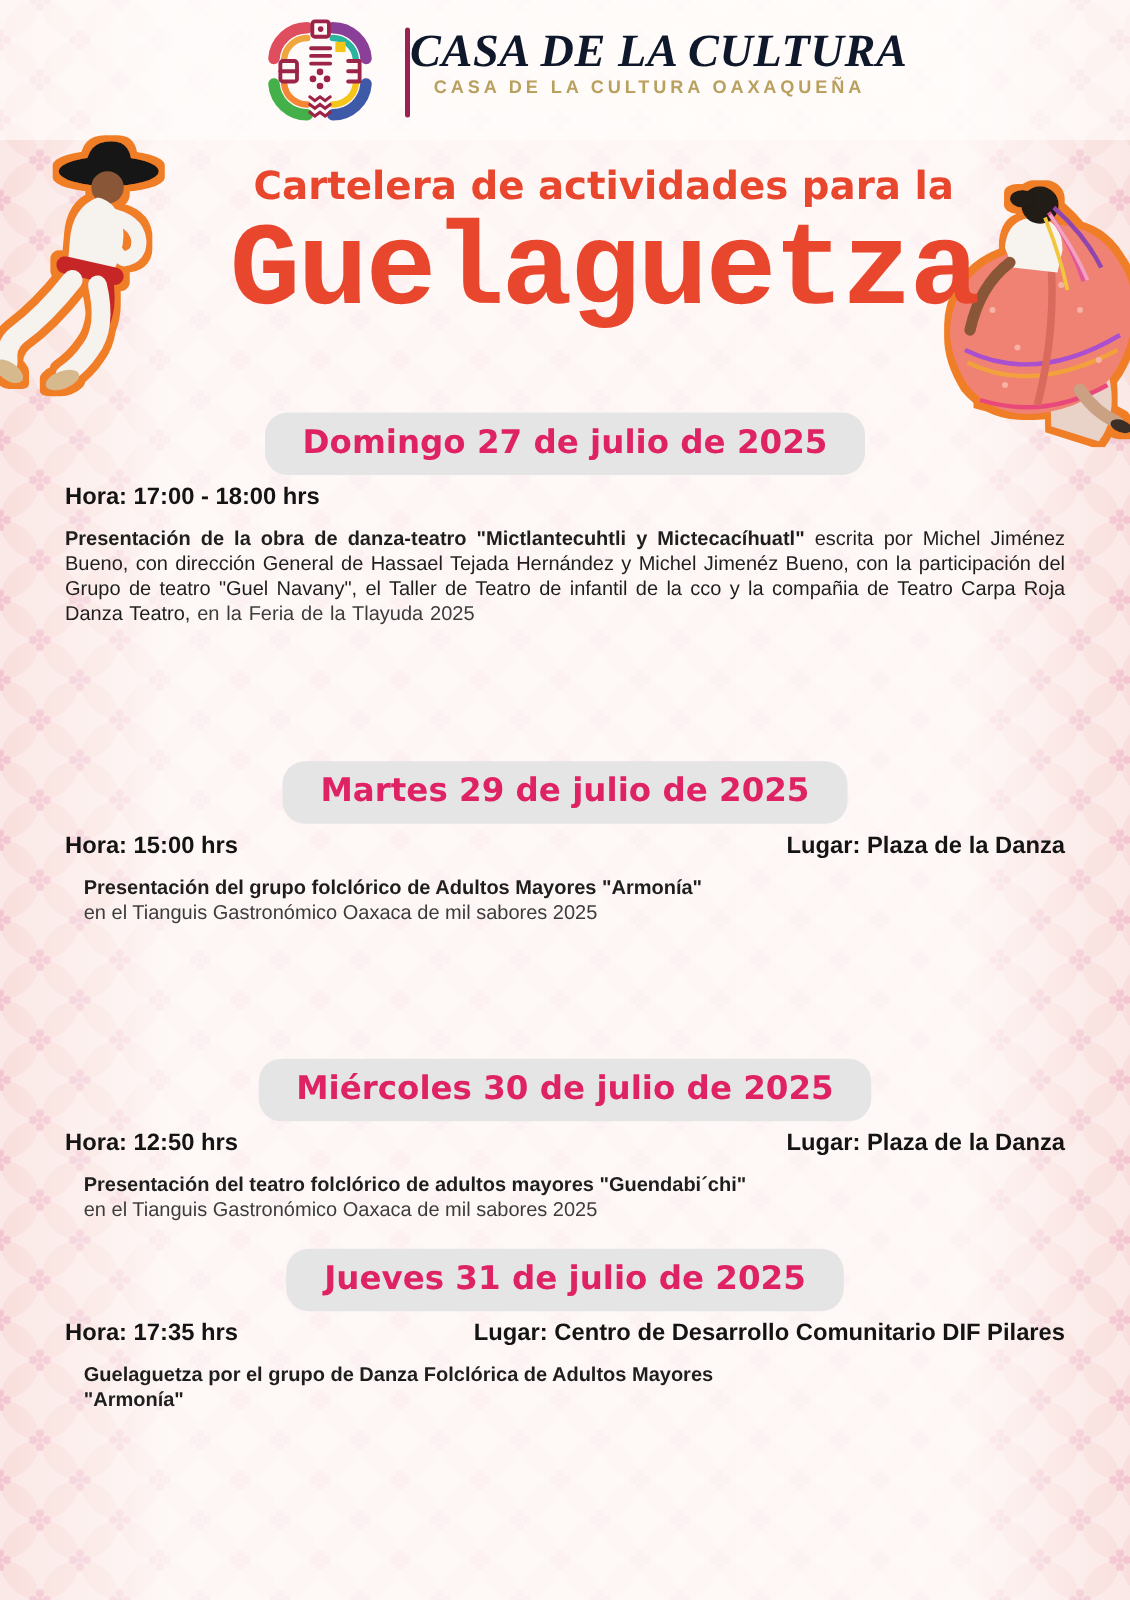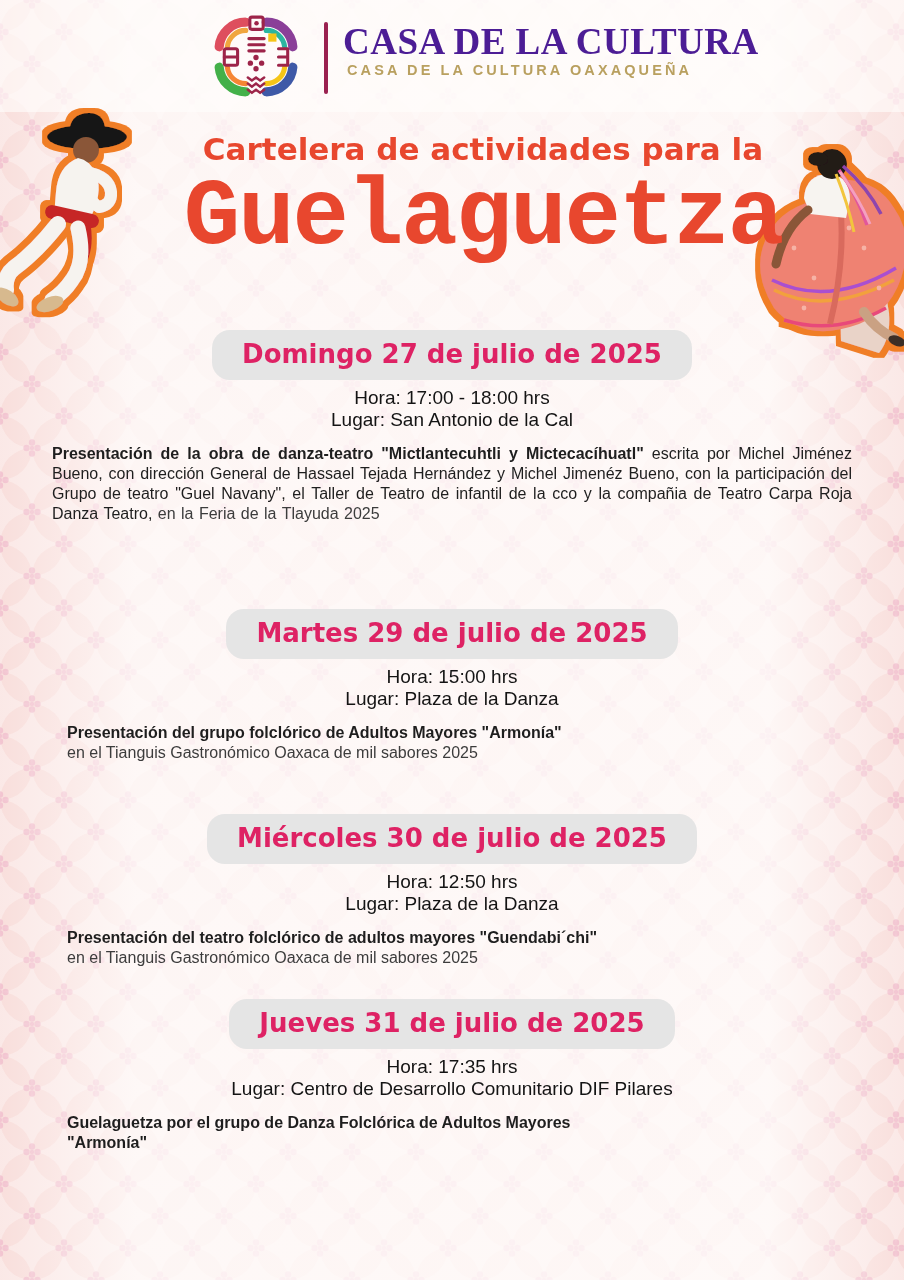--- a/index.html
+++ b/index.html
@@ -8,45 +8,45 @@
   .layer{position:absolute;inset:0;}
   
   .wash-center{position:absolute;inset:0;
     background:linear-gradient(90deg,rgba(255,253,252,0.10) 0%,rgba(255,253,252,0.78) 15%,
                rgba(255,253,252,0.82) 85%,rgba(255,253,252,0.10) 100%);}
   .wash-header{position:absolute;left:0;top:0;width:100%;height:112px;background:rgba(255,253,252,0.62);}
   
   .header{position:absolute;left:0;top:0;width:100%;height:110px;}
   .logo{position:absolute;left:206px;top:12px;}
   .hdr-divider{position:absolute;left:324px;top:22px;width:4px;height:72px;background:#9A2150;border-radius:2px;}
-  .org-title{position:absolute;left:343px;top:20px;font-family:"Liberation Serif",serif;
-    font-weight:bold;font-size:37px;color:#4c1d95;letter-spacing:.5px;white-space:nowrap;}
+  .org-title{position:absolute;left:328px;top:20px;font-family:"Liberation Serif",serif;
+    font-weight:bold;font-size:37px;color:#0f172a;letter-spacing:.5px;white-space:nowrap;font-style:italic;}
   .org-subtitle{position:absolute;left:347px;top:62px;font-size:14.5px;font-weight:bold;
     letter-spacing:3.1px;color:#B9A05F;white-space:nowrap;}
   
   .hero{position:absolute;left:0;top:130px;width:100%;text-align:center;z-index:3;margin-left:31px;}
   .hero-kicker{font-family:"DejaVu Sans",sans-serif;font-weight:bold;font-size:31px;color:#E8472E;line-height:1.25;}
   .hero-title{font-family:Liberation Mono, monospace;font-weight:bold;font-size:94px;color:#E8472E;
     line-height:1.02;letter-spacing:-2px;margin-top:2px;}
   .dancer{position:absolute;z-index:2;}
   .dancer-left{left:-10px;top:100px;}
   .dancer-right{right:-8px;top:138px;}
   
   .event{position:absolute;left:52px;width:800px;z-index:4;}
   .pill-row{text-align:center;}
   .pill{display:inline-block;background:#e5e5e5;border-radius:18px;padding:9px 30px 11px 30px;text-align:right;}
   .pill-text{font-family:"DejaVu Sans",sans-serif;font-weight:bold;font-size:26px;color:#DE2264;white-space:nowrap;}
   .meta{display:flex;justify-content:space-between;align-items:center;margin-top:7px;
-    font-size:19px;font-weight:normal;color:#141414;flex-direction:column;}
+    font-size:19px;font-weight:bold;color:#141414;}
   .desc{margin-top:13px;font-size:16px;line-height:1.25;color:#1e1e1e;}
   .desc.justified{text-align:justify;word-spacing:1px;}
   .desc .b{font-weight:bold;}
   .desc .lt{font-weight:normal;color:#3c3c3c;}
   .desc .line{display:block;margin-left:15px;}
-  .e1{top:330px;} .e2{top:609px;} .e3{top:814px;} .e4{top:999px;}
+  .e1{top:330px;} .e2{top:609px;} .e3{top:847px;} .e4{top:999px;}
 </style>
 </head>
 <body>
 
 <div class="page">
 
   <svg class="layer" width="904" height="1280" xmlns="http://www.w3.org/2000/svg">
     <defs>
       <pattern id="lattice" width="64" height="64" patternUnits="userSpaceOnUse">
         <rect width="64" height="64" fill="#FFFDFC"></rect>
@@ -198,21 +198,20 @@
 
   <div class="hero">
     <div class="hero-kicker">Cartelera de actividades para la</div>
     <div class="hero-title">Guelaguetza</div>
   </div>
 
   <div class="event e1">
     <div class="pill-row"><span class="pill"><span class="pill-text">Domingo 27 de julio de 2025</span></span></div>
     <div class="meta">
       <span>Hora: 17:00 - 18:00 hrs</span>
-      <span>Lugar: San Antonio de la Cal</span>
     </div>
     <div class="desc justified">
       <span class="b">Presentación de la obra de danza-teatro "Mictlantecuhtli y Mictecacíhuatl"</span><span> escrita por Michel Jiménez Bueno, con dirección General de Hassael Tejada Hernández y Michel Jimenéz Bueno, con la participación del Grupo de teatro "Guel Navany", el Taller de Teatro de infantil de la cco y la compañia de Teatro Carpa Roja Danza Teatro,</span><span class="lt"> en la Feria de la Tlayuda 2025</span>
     </div>
   </div>
 
   <div class="event e2">
     <div class="pill-row"><span class="pill"><span class="pill-text">Martes 29 de julio de 2025</span></span></div>
     <div class="meta">
       <span>Hora: 15:00 hrs</span>

